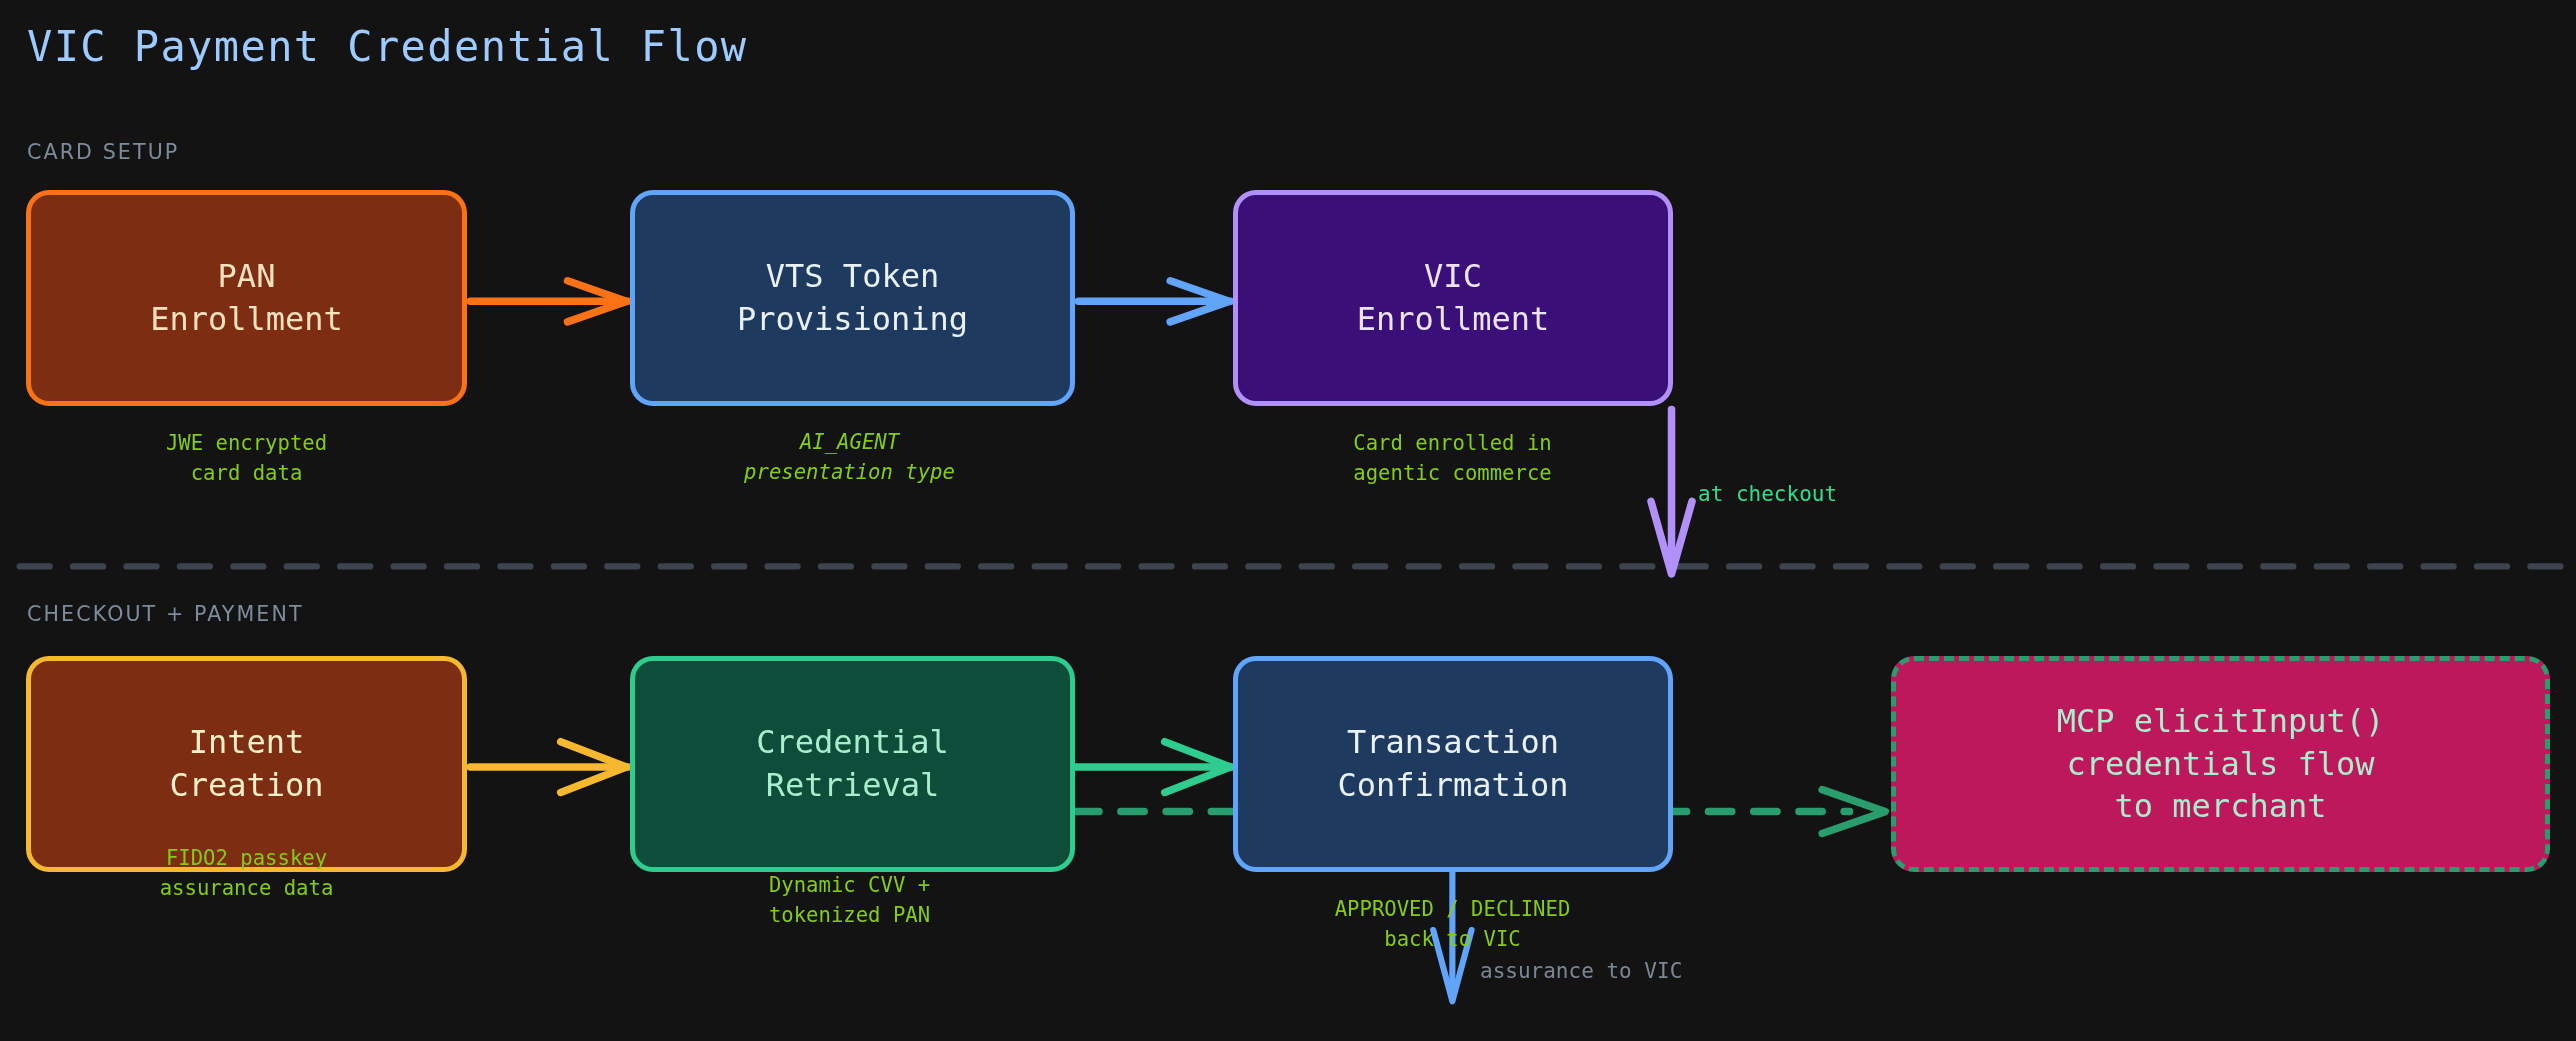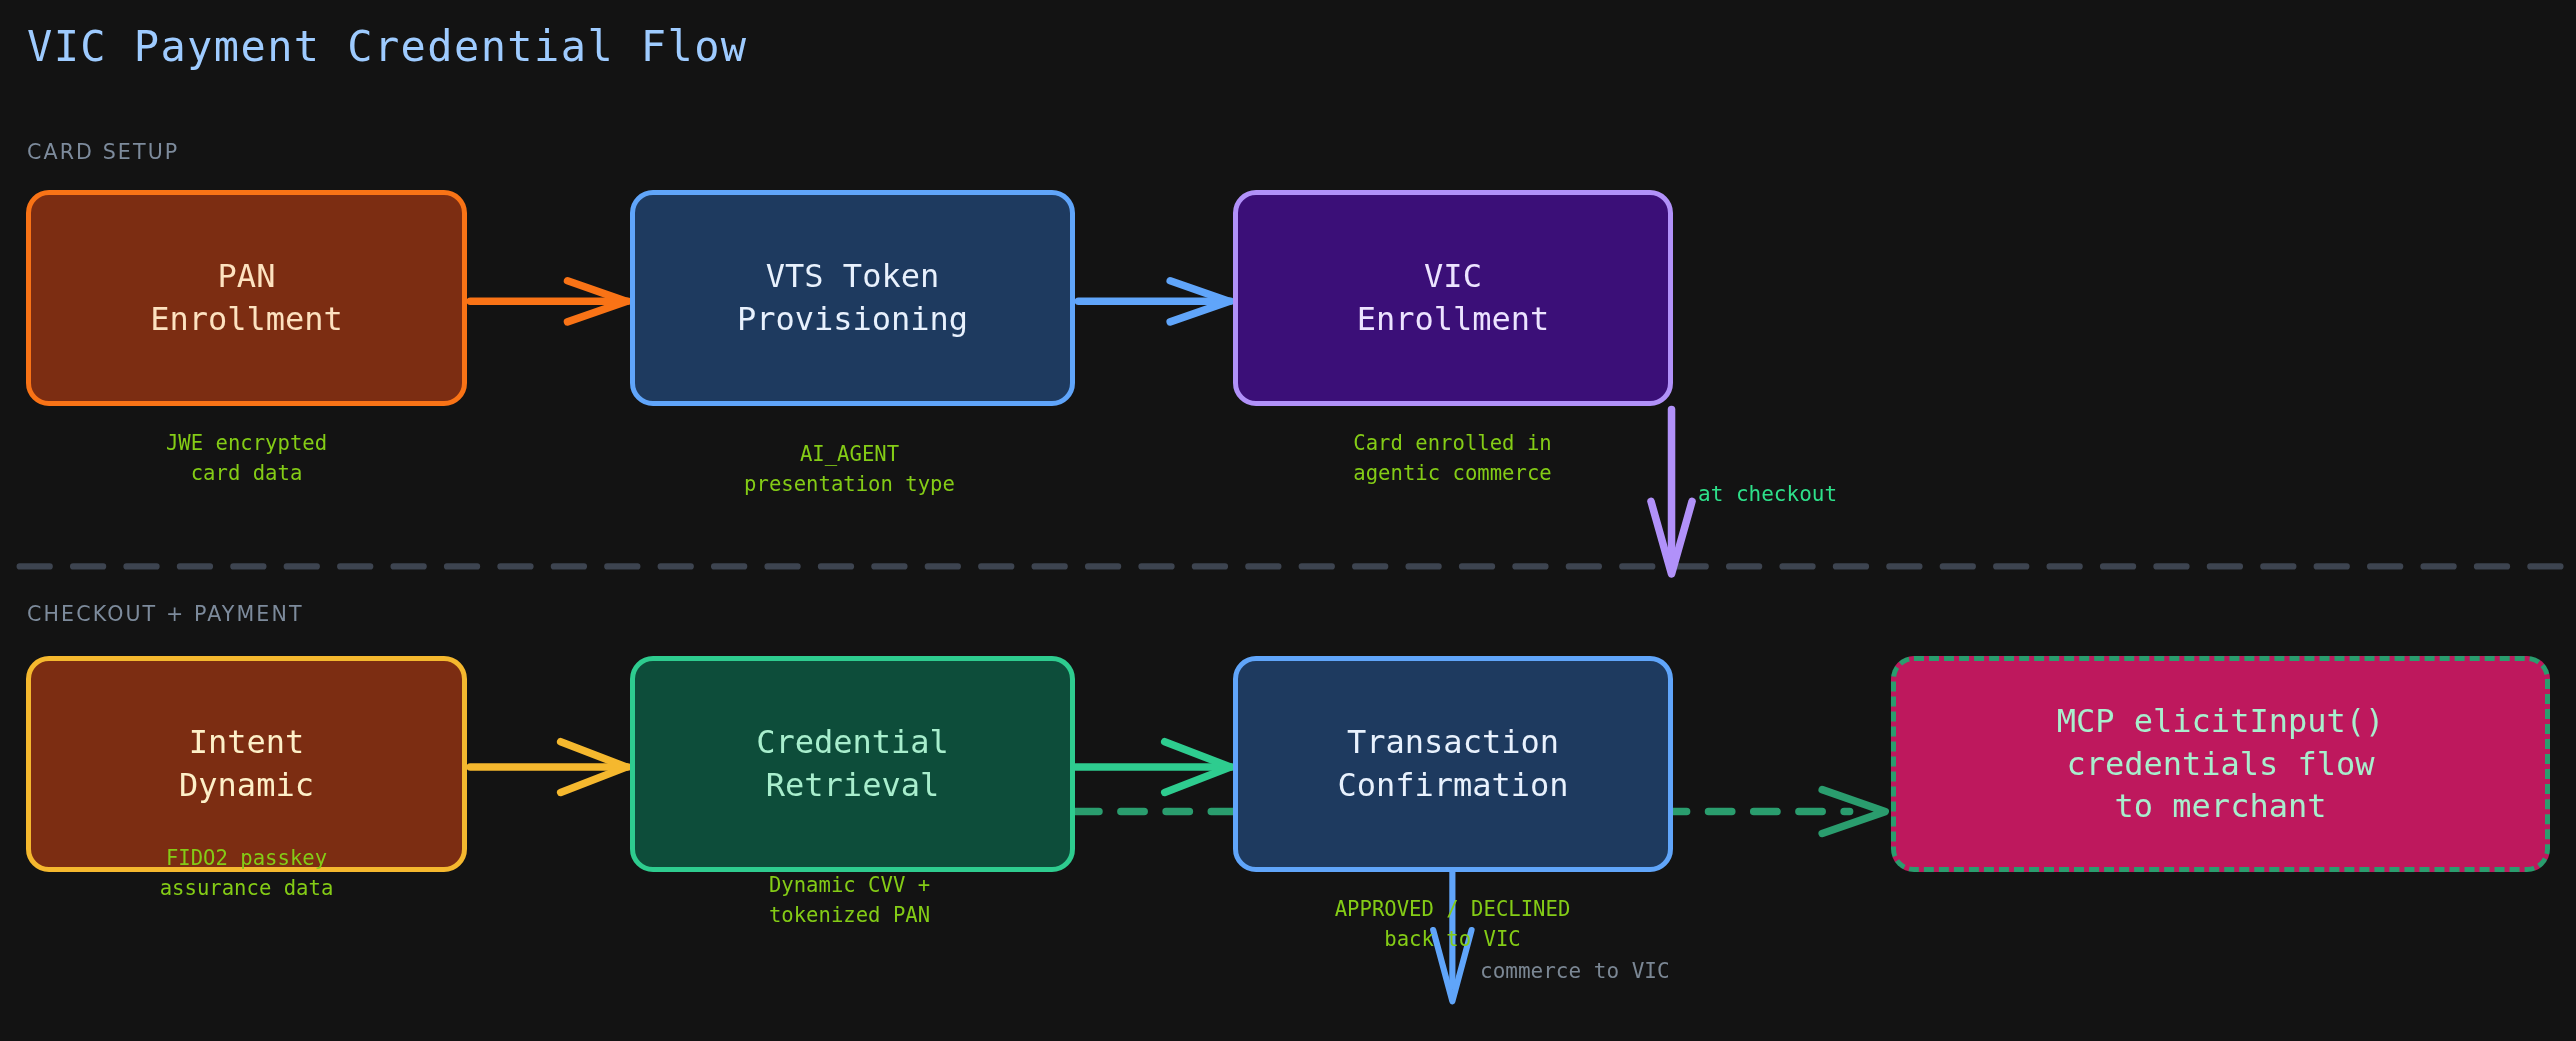--- a/index.html
+++ b/index.html
@@ -104,21 +104,21 @@
     <span class="ln">Provisioning</span>
   </div>
 
   <div class="node" style="left:1233px;top:190px;width:440px;height:216px;background:#3b0f78;border-color:#b191f9;color:#ece3ff;">
     <span class="ln">VIC</span>
     <span class="ln">Enrollment</span>
   </div>
 
   <div class="node" style="left:26px;top:656px;width:441px;height:216px;background:#7c2d12;border-color:#f5b82e;color:#fdf0c8;">
     <span class="ln">Intent</span>
-    <span class="ln">Dynamic</span>
+    <span class="ln">Creation</span>
   </div>
 
   <div class="node" style="left:630px;top:656px;width:445px;height:216px;background:#0d4d3a;border-color:#2ecc8f;color:#a8eecd;">
     <span class="ln">Credential</span>
     <span class="ln">Retrieval</span>
   </div>
 
   <div class="node" style="left:1233px;top:656px;width:440px;height:216px;background:#1e3a5f;border-color:#60a5fa;color:#e8f1fd;">
     <span class="ln">Transaction</span>
     <span class="ln">Confirmation</span>
@@ -128,21 +128,21 @@
     <span class="ln">MCP elicitInput()</span>
     <span class="ln">credentials flow</span>
     <span class="ln">to merchant</span>
   </div>
 
   <div class="caption" style="left:0px;top:429px;width:493px;">
     <span class="ln">JWE encrypted</span>
     <span class="ln">card data</span>
   </div>
 
-  <div class="caption" style="left:603px;top:440px;width:493px;">
+  <div class="caption" style="left:603px;top:428px;width:493px;font-style:italic;">
     <span class="ln">AI_AGENT</span>
     <span class="ln">presentation type</span>
   </div>
 
   <div class="caption" style="left:1206px;top:429px;width:493px;">
     <span class="ln">Card enrolled in</span>
     <span class="ln">agentic commerce</span>
   </div>
 
   <div class="caption" style="left:0px;top:844px;width:493px;">
@@ -154,16 +154,16 @@
     <span class="ln">Dynamic CVV +</span>
     <span class="ln">tokenized PAN</span>
   </div>
 
   <div class="caption" style="left:1206px;top:895px;width:493px;">
     <span class="ln">APPROVED / DECLINED</span>
     <span class="ln">back to VIC</span>
   </div>
 
   <div class="edge-label" style="left:1698px;top:482px;color:#2ee08a;">at checkout</div>
-  <div class="edge-label" style="left:1480px;top:959px;color:#7b8794;">commerce to VIC</div>
+  <div class="edge-label" style="left:1480px;top:959px;color:#7b8794;">assurance to VIC</div>
 
 </div>
 
 
 </body></html>

